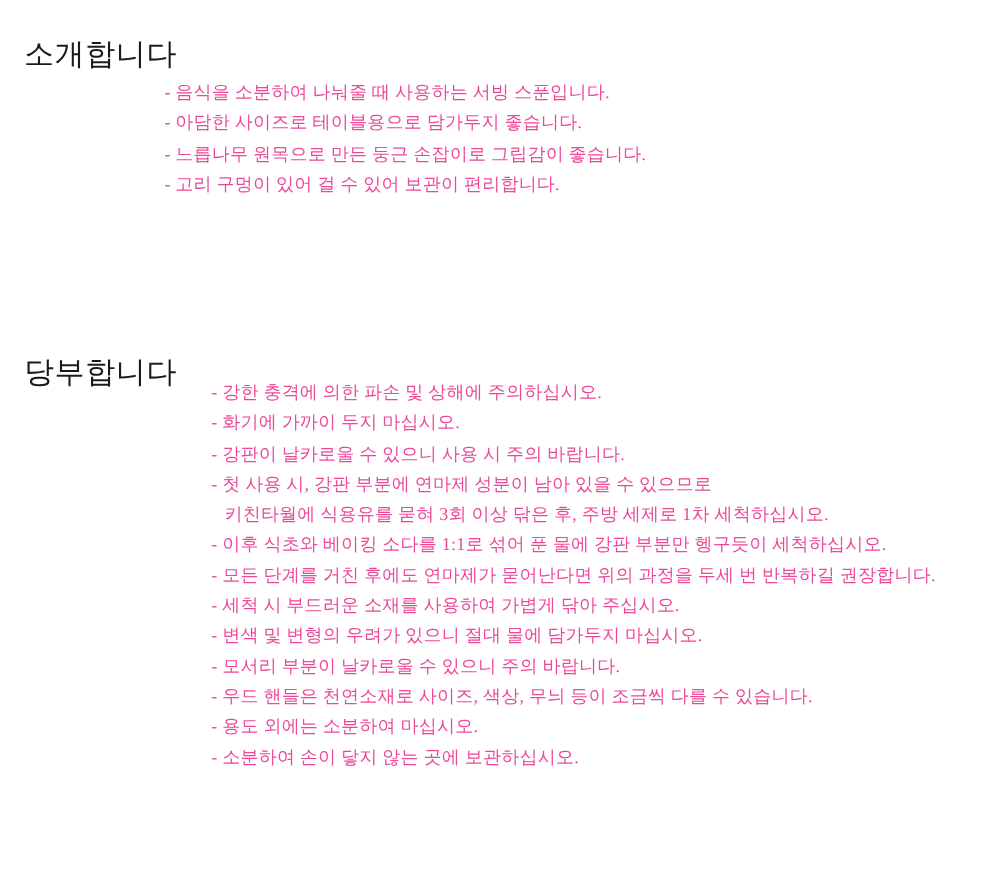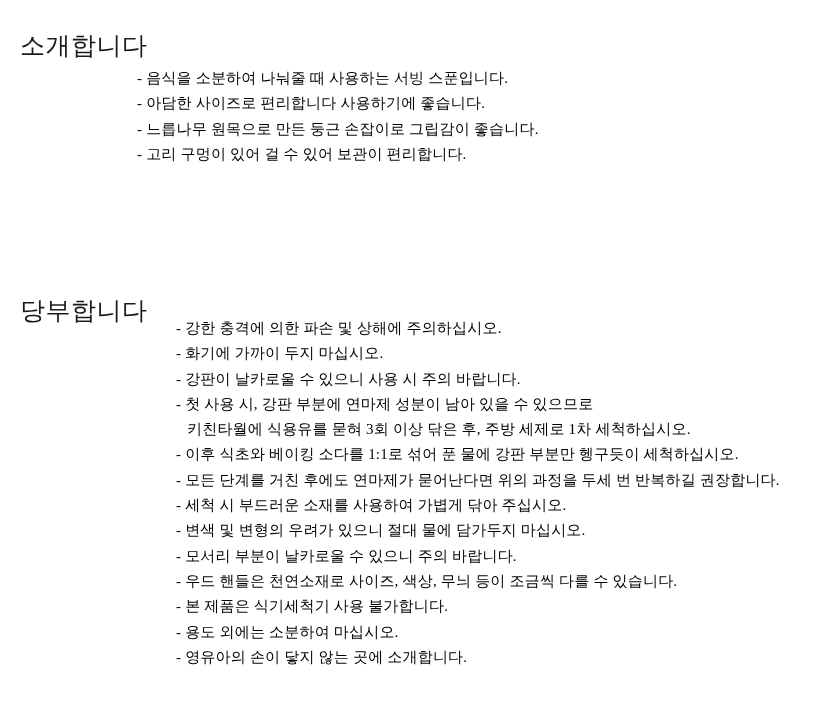--- a/index.html
+++ b/index.html
@@ -23,21 +23,21 @@
     font-weight: 500;
     letter-spacing: 0.5px;
     color: #1a1a1a;
     white-space: nowrap;
   }
   #sec1-title { top: 10px; }
   #sec2-title { top: 275px; }
   .item-list {
     position: absolute;
     left: 137px;
-    color: #000000;
+    color: #ec4899;
     font-size: 15px;
     line-height: 25.3px;
     letter-spacing: 0.2px;
   }
   #sec1-list { top: 66px; }
   #sec2-list { top: 316px; margin-left: 39px; }
   .list-item {
     white-space: nowrap;
   }
   .list-item.indent {
@@ -46,37 +46,36 @@
 </style>
 </head>
 <body>
 
 <div class="page">
 
   <h2 class="section-title" id="sec1-title">소개합니다</h2>
 
   <div class="item-list" id="sec1-list">
     <div class="list-item">- 음식을 소분하여 나눠줄 때 사용하는 서빙 스푼입니다.</div>
-    <div class="list-item">- 아담한 사이즈로 편리합니다 사용하기에 좋습니다.</div>
+    <div class="list-item">- 아담한 사이즈로 테이블용으로 담가두지 좋습니다.</div>
     <div class="list-item">- 느릅나무 원목으로 만든 둥근 손잡이로 그립감이 좋습니다.</div>
     <div class="list-item">- 고리 구멍이 있어 걸 수 있어 보관이 편리합니다.</div>
   </div>
 
   <h2 class="section-title" id="sec2-title">당부합니다</h2>
 
   <div class="item-list" id="sec2-list">
     <div class="list-item">- 강한 충격에 의한 파손 및 상해에 주의하십시오.</div>
     <div class="list-item">- 화기에 가까이 두지 마십시오.</div>
     <div class="list-item">- 강판이 날카로울 수 있으니 사용 시 주의 바랍니다.</div>
     <div class="list-item">- 첫 사용 시, 강판 부분에 연마제 성분이 남아 있을 수 있으므로</div>
     <div class="list-item indent">키친타월에 식용유를 묻혀 3회 이상 닦은 후, 주방 세제로 1차 세척하십시오.</div>
     <div class="list-item">- 이후 식초와 베이킹 소다를 1:1로 섞어 푼 물에 강판 부분만 헹구듯이 세척하십시오.</div>
     <div class="list-item">- 모든 단계를 거친 후에도 연마제가 묻어난다면 위의 과정을 두세 번 반복하길 권장합니다.</div>
     <div class="list-item">- 세척 시 부드러운 소재를 사용하여 가볍게 닦아 주십시오.</div>
     <div class="list-item">- 변색 및 변형의 우려가 있으니 절대 물에 담가두지 마십시오.</div>
     <div class="list-item">- 모서리 부분이 날카로울 수 있으니 주의 바랍니다.</div>
     <div class="list-item">- 우드 핸들은 천연소재로 사이즈, 색상, 무늬 등이 조금씩 다를 수 있습니다.</div>
-    <div class="list-item">- 본 제품은 식기세척기 사용 불가합니다.</div>
     <div class="list-item">- 용도 외에는 소분하여 마십시오.</div>
-    <div class="list-item">- 영유아의 손이 닿지 않는 곳에 소개합니다.</div>
+    <div class="list-item">- 소분하여 손이 닿지 않는 곳에 보관하십시오.</div>
   </div>
 
 </div>
 
 </body></html>

